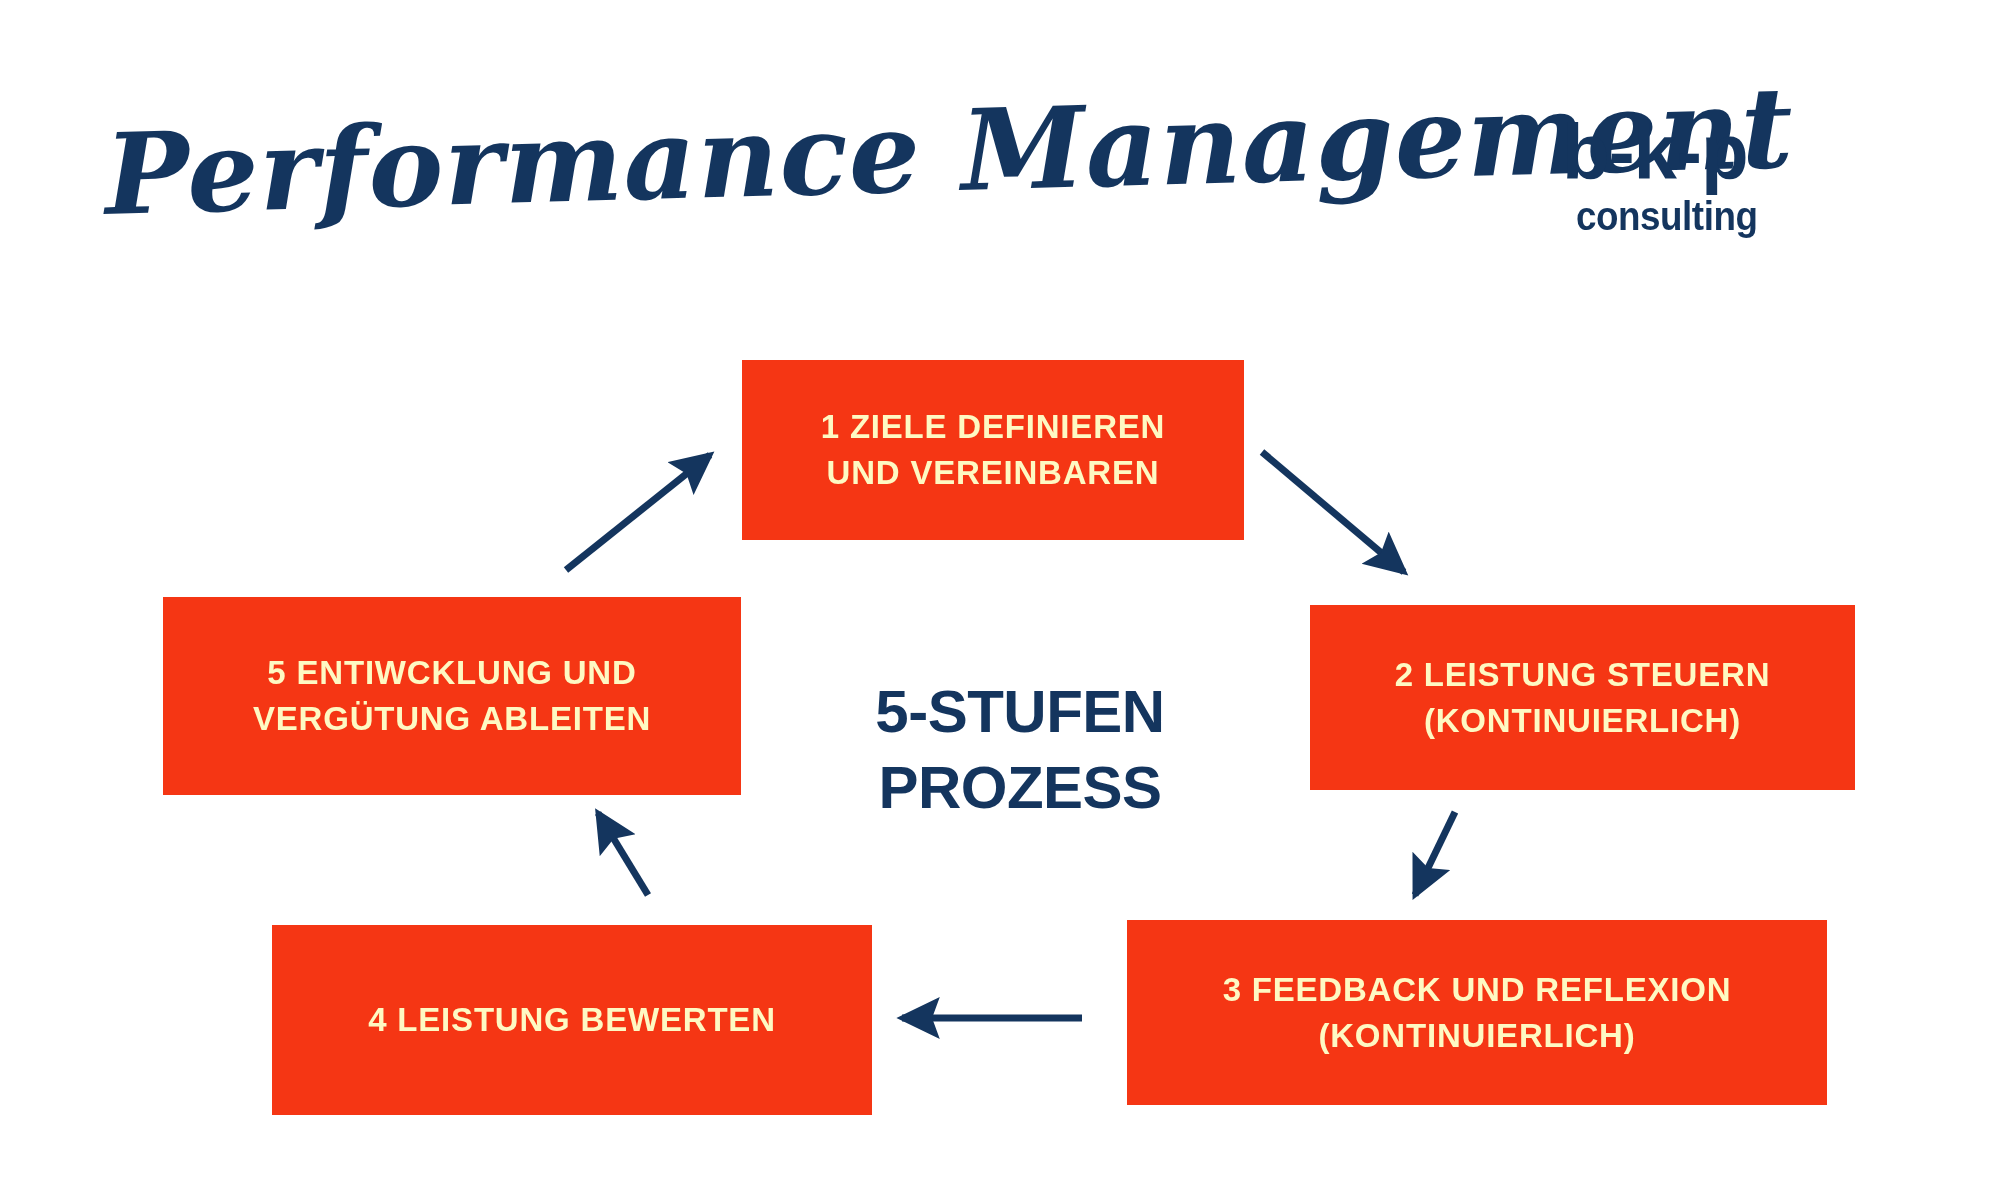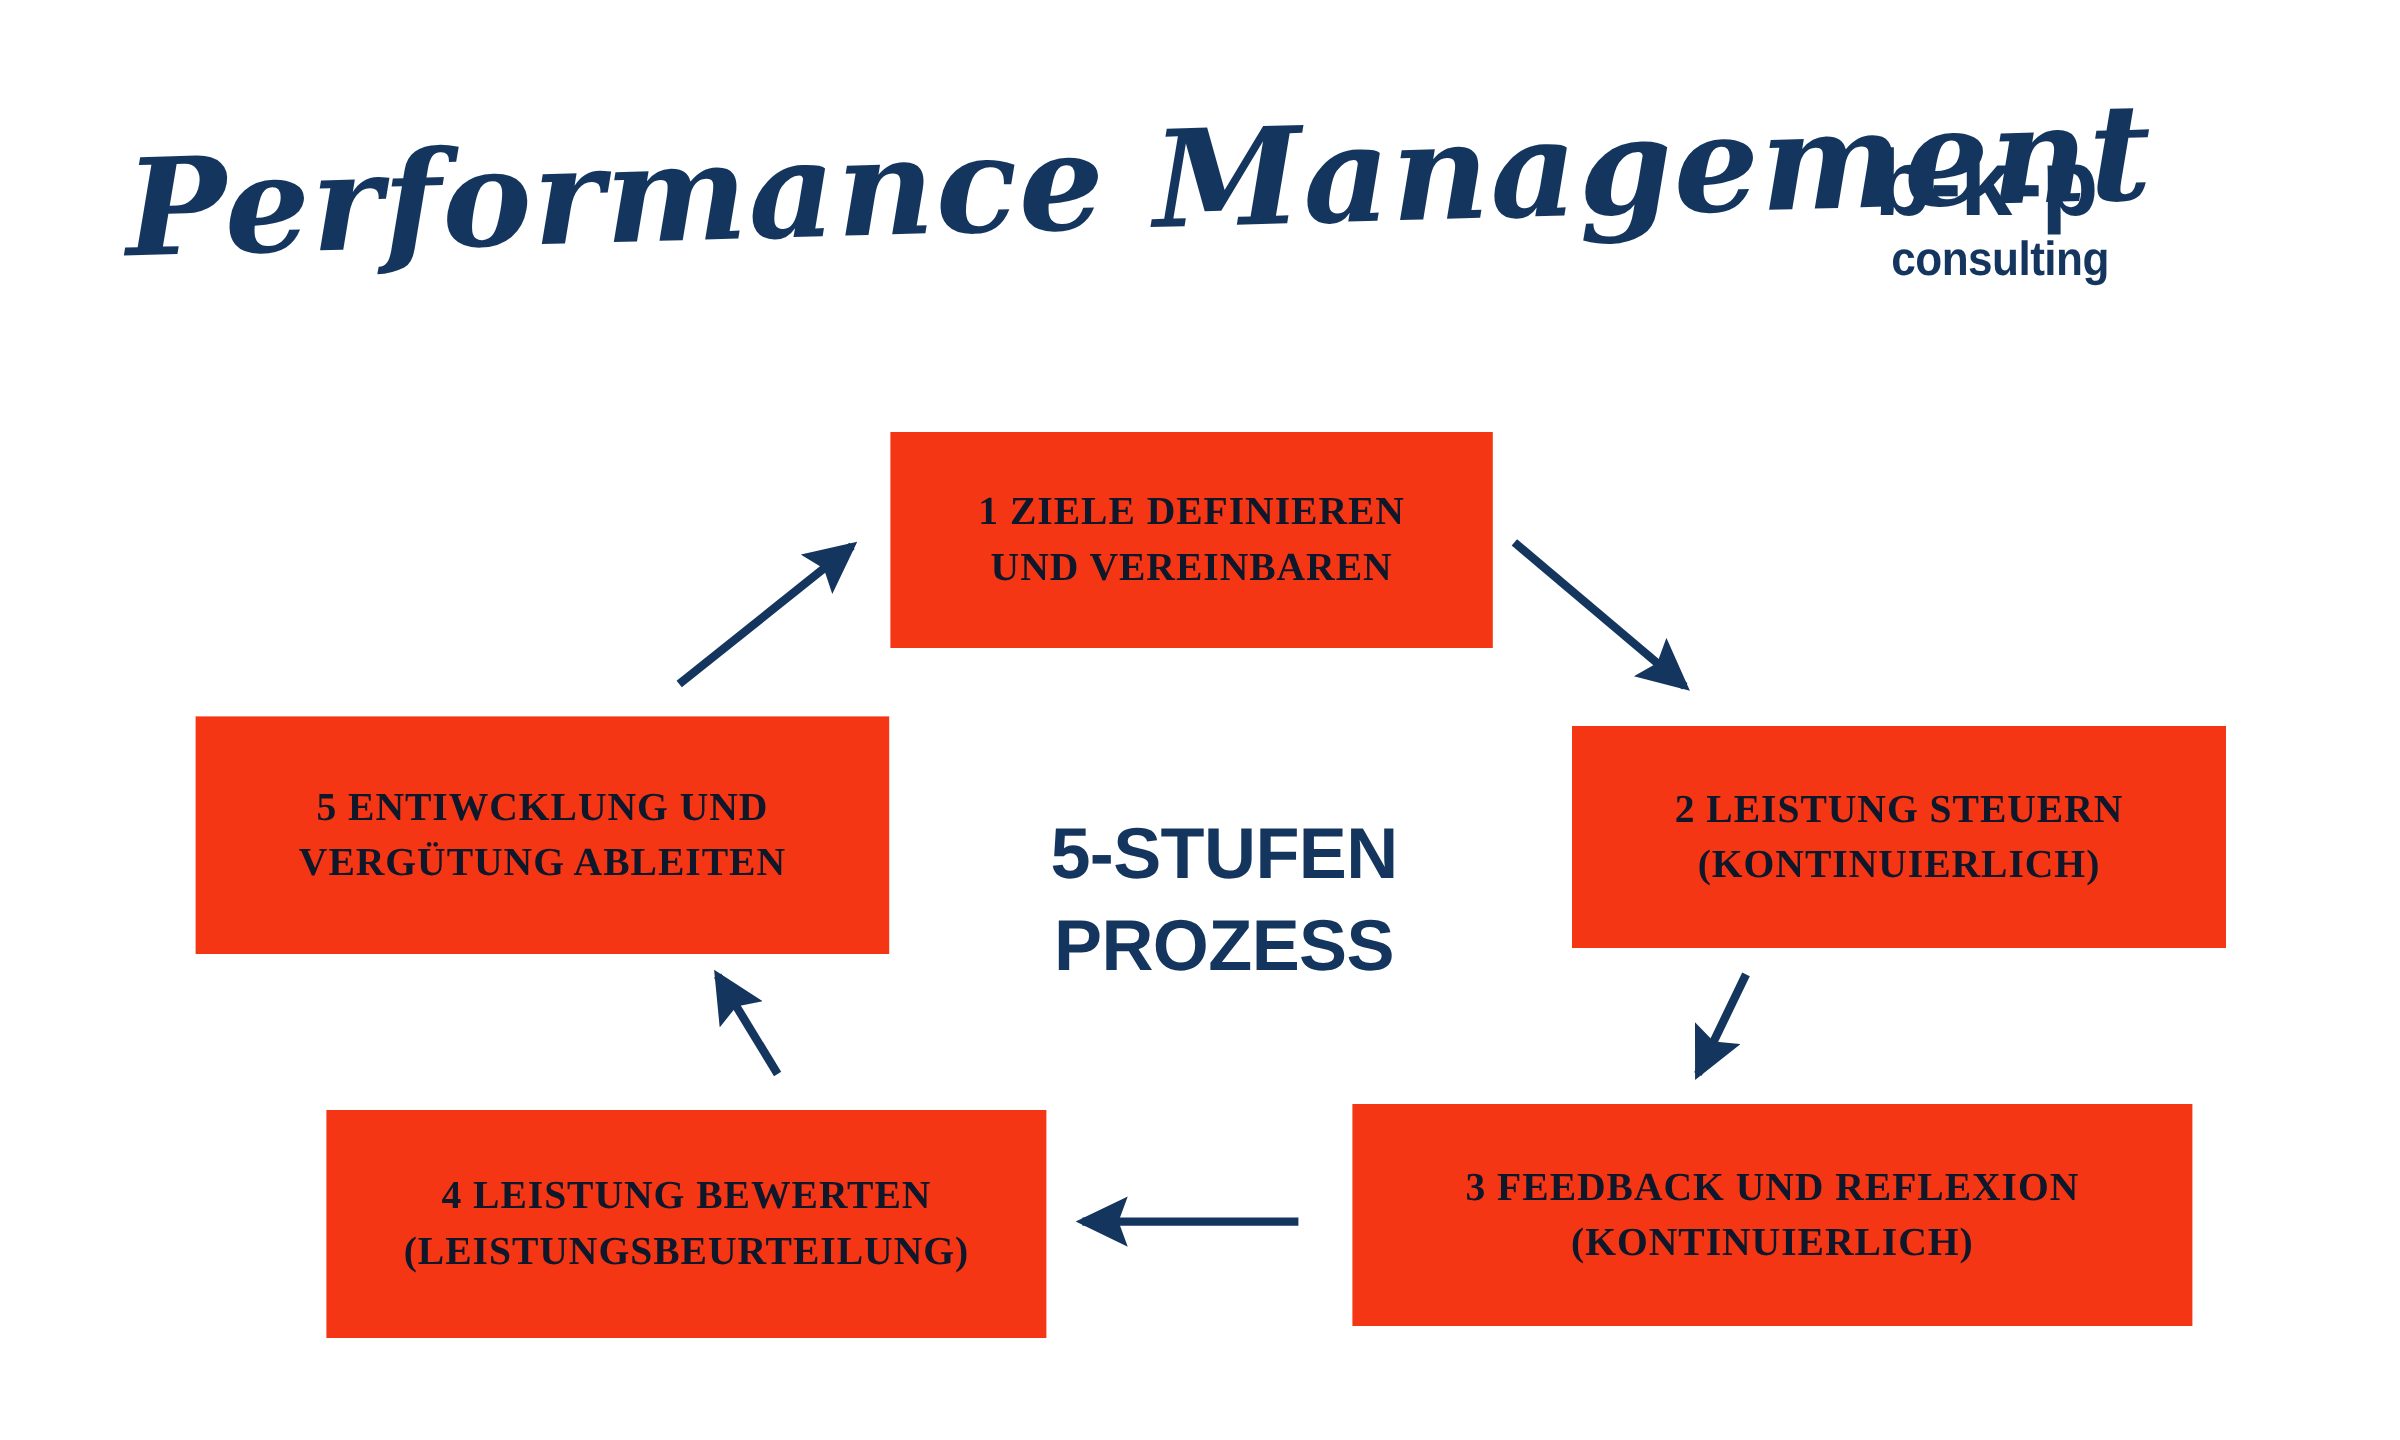--- a/index.html
+++ b/index.html
@@ -73,22 +73,22 @@
     position: absolute;
     background: #F53614;
     display: flex;
     flex-direction: column;
     align-items: center;
     justify-content: center;
     box-sizing: border-box;
     padding: 6px 10px;
   }
   .pbox .pline {
-    color: #0f172a;
-    font-family: Liberation Serif, serif;
+    color: #fef9c3;
+    font-family: Liberation Sans, sans-serif;
     font-weight: bold;
     font-size: 33px;
     line-height: 46px;
     letter-spacing: 0.8px;
     text-align: center;
     white-space: nowrap;
   }
 
   #box-1 { left: 742px;  top: 360px;  width: 502px; height: 180px; }
   #box-2 { left: 1310px; top: 605px;  width: 545px; height: 185px; }
@@ -162,21 +162,20 @@
     <div class="pline">(KONTINUIERLICH)</div>
   </div>
 
   <div class="pbox" id="box-3">
     <div class="pline">3 FEEDBACK UND REFLEXION</div>
     <div class="pline">(KONTINUIERLICH)</div>
   </div>
 
   <div class="pbox" id="box-4">
     <div class="pline">4 LEISTUNG BEWERTEN</div>
-    <div class="pline">(LEISTUNGSBEURTEILUNG)</div>
   </div>
 
   <div class="pbox" id="box-5">
     <div class="pline">5 ENTIWCKLUNG UND</div>
     <div class="pline">VERGÜTUNG ABLEITEN</div>
   </div>
 
   <div id="center-label">
     <div>5-STUFEN</div>
     <div>PROZESS</div>

